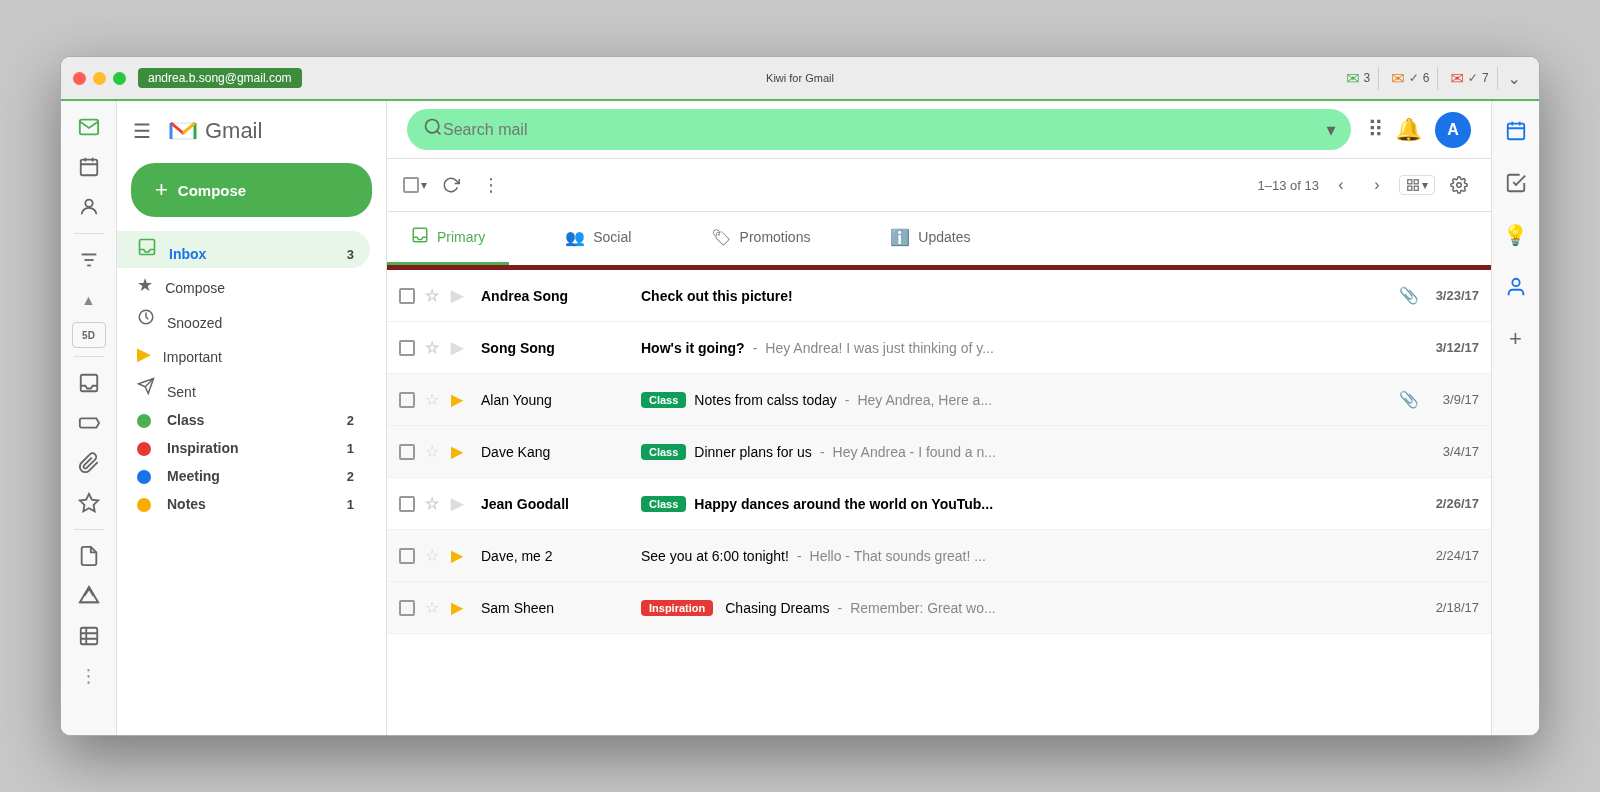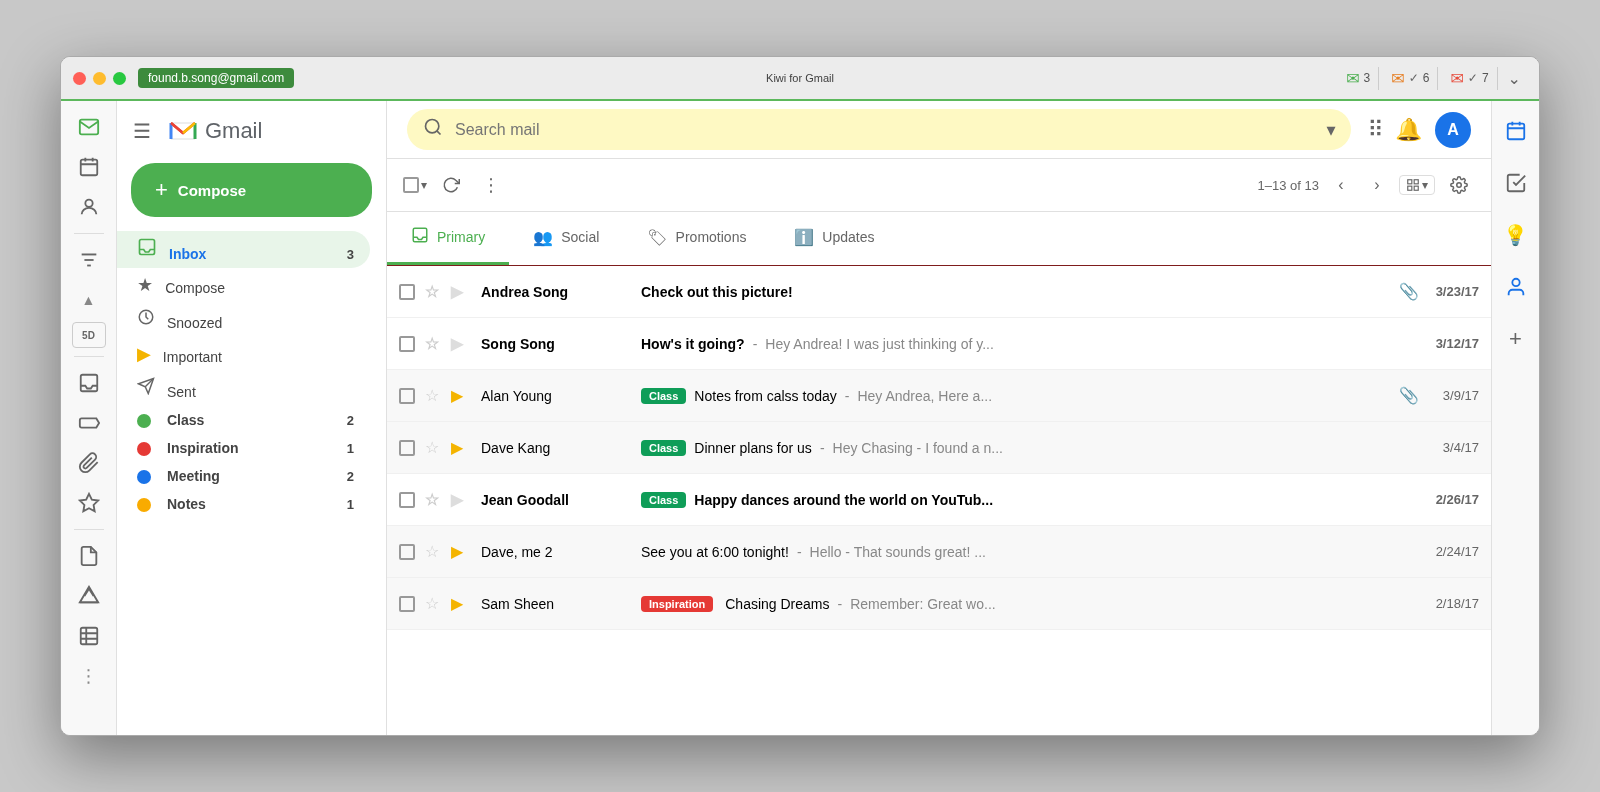--- a/index.html
+++ b/index.html
@@ -251,22 +251,23 @@
       align-items: center;
       justify-content: center;
       border-radius: 50%;
       cursor: pointer;
       color: #666;
       font-size: 18px;
     }
     
     .tabs-row {
       display: flex;
-      border-bottom: 1px solid #7f1d1d;
+      border-bottom: 5px solid #7f1d1d;
       flex-shrink: 0;
+      gap: 32px;
     }
     .tab {
       display: flex;
       align-items: center;
       gap: 8px;
       padding: 14px 24px;
       cursor: pointer;
       font-size: 14px;
       color: #666;
       border-bottom: 3px solid transparent;
@@ -333,25 +334,24 @@
       justify-content: center;
       border-radius: 50%;
       cursor: pointer;
       font-size: 18px;
       color: #666;
       position: relative;
     }
     .search-bar {
       display: flex;
       align-items: center;
-      background: #fef9c3;
+      background: #86efac;
       border-radius: 24px;
       padding: 8px 16px;
       flex: 1;
-      gap: 12px;
     }
     .search-icon { color: #666; font-size: 18px; }
     .search-input {
       border: none;
       background: transparent;
       font-size: 16px;
       color: #555;
       flex: 1;
       outline: none;
     }
@@ -391,21 +391,21 @@
 <body>
 
 <div class="window">
 
   <div class="titlebar">
     <div class="traffic-lights">
       <div class="tl tl-red"></div>
       <div class="tl tl-yellow"></div>
       <div class="tl tl-green"></div>
     </div>
-    <div class="titlebar-account">found.b.song@gmail.com</div>
+    <div class="titlebar-account">andrea.b.song@gmail.com</div>
     <div class="titlebar-title">Kiwi for Gmail</div>
     <div class="titlebar-right">
       <div class="tb-badge">
         <span class="tb-icon tb-icon-green">✉</span>
         <span>3</span>
       </div>
       <div class="tb-badge">
         <span class="tb-icon tb-icon-orange">✉</span>
         <span style="color:#666;font-size:12px">✓</span>
         <span>6</span>
@@ -716,21 +716,21 @@
           <div class="email-check">
               <div class="check-box"></div>
             </div>
           <div class="email-star">☆</div>
           <div class="email-important yellow">▶</div>
           <div class="email-sender">Dave Kang</div>
           <div class="email-body">
             <span class="email-tag tag-class">Class</span>
             <span class="email-subject">Dinner plans for us</span>
             <span style="color:#888;font-weight:400;font-size:14px;"> - </span>
-            <span class="email-preview">Hey Chasing - I found a n...</span>
+            <span class="email-preview">Hey Andrea - I found a n...</span>
           </div>
           <div class="email-date">3/4/17</div>
         </div>
 
         <div class="email-row unread">
           <div class="email-check">
               <div class="check-box"></div>
             </div>
           <div class="email-star">☆</div>
           <div class="email-important" style="color:#ddd;">▶</div>

